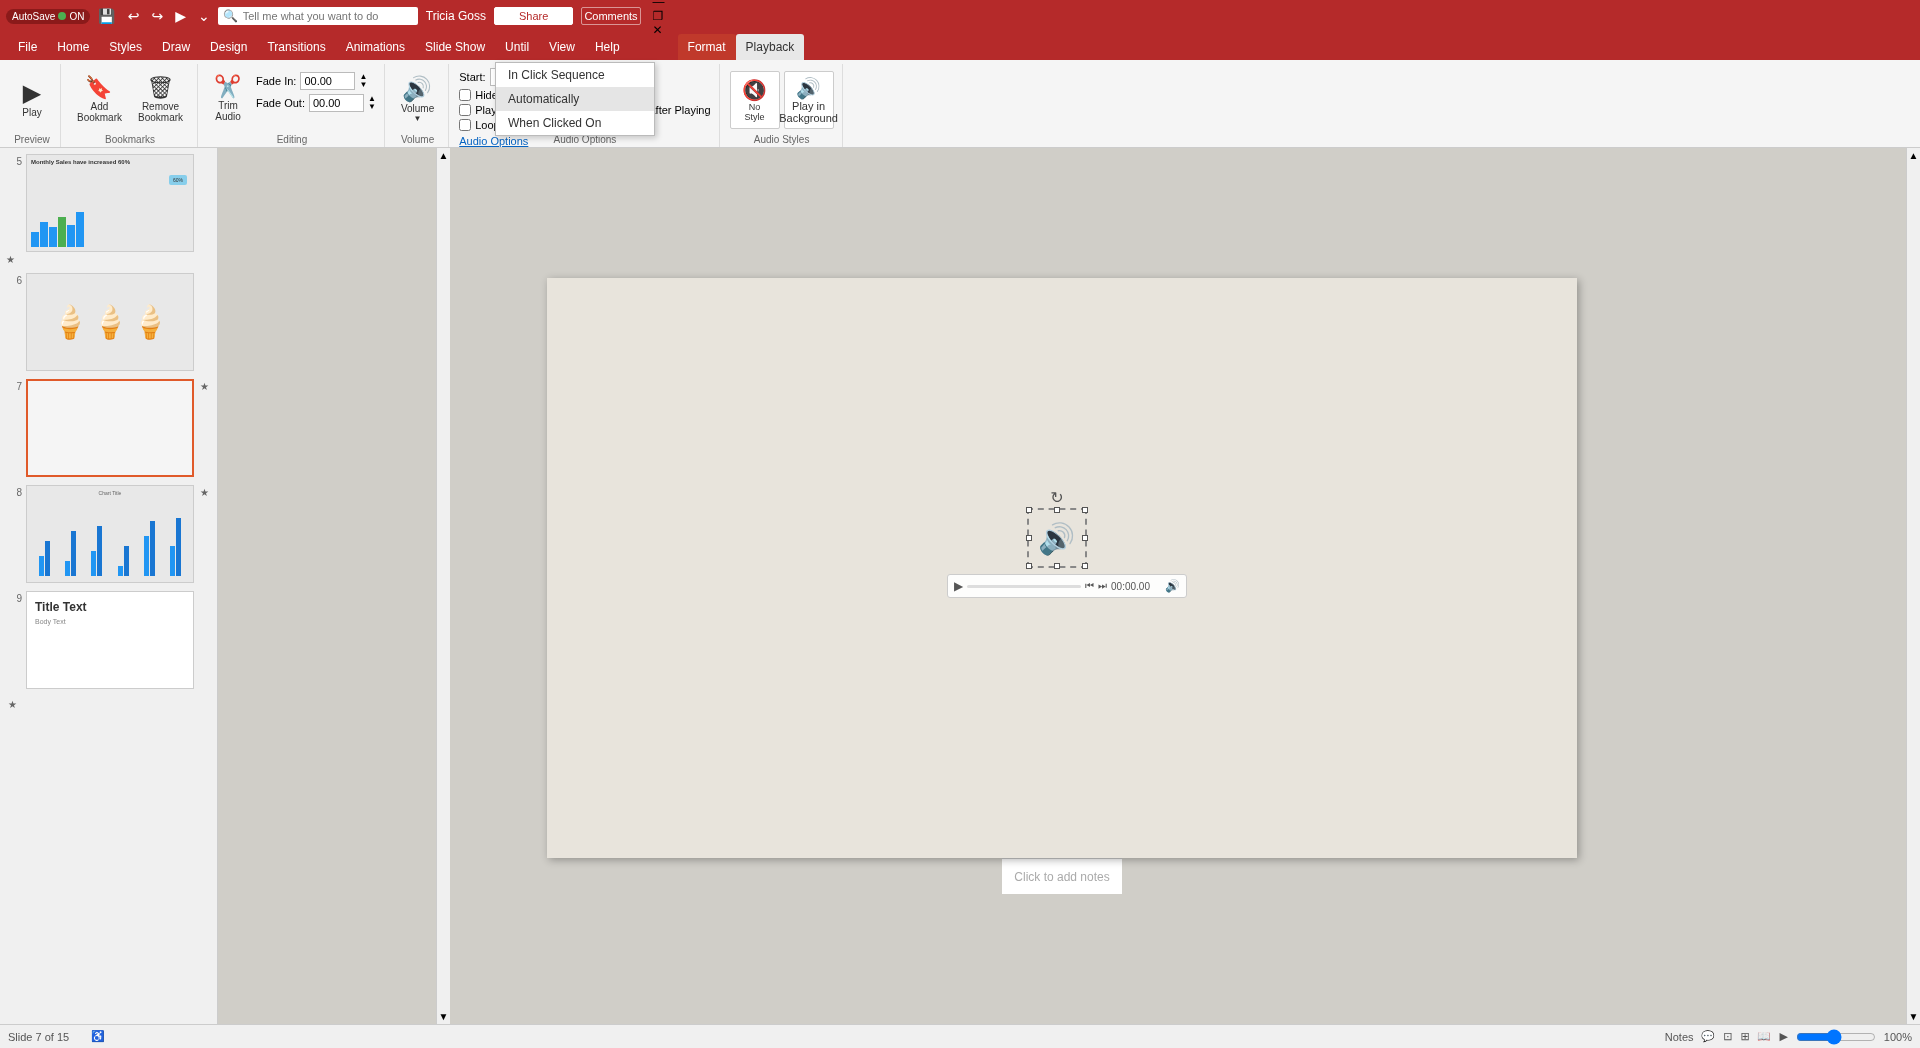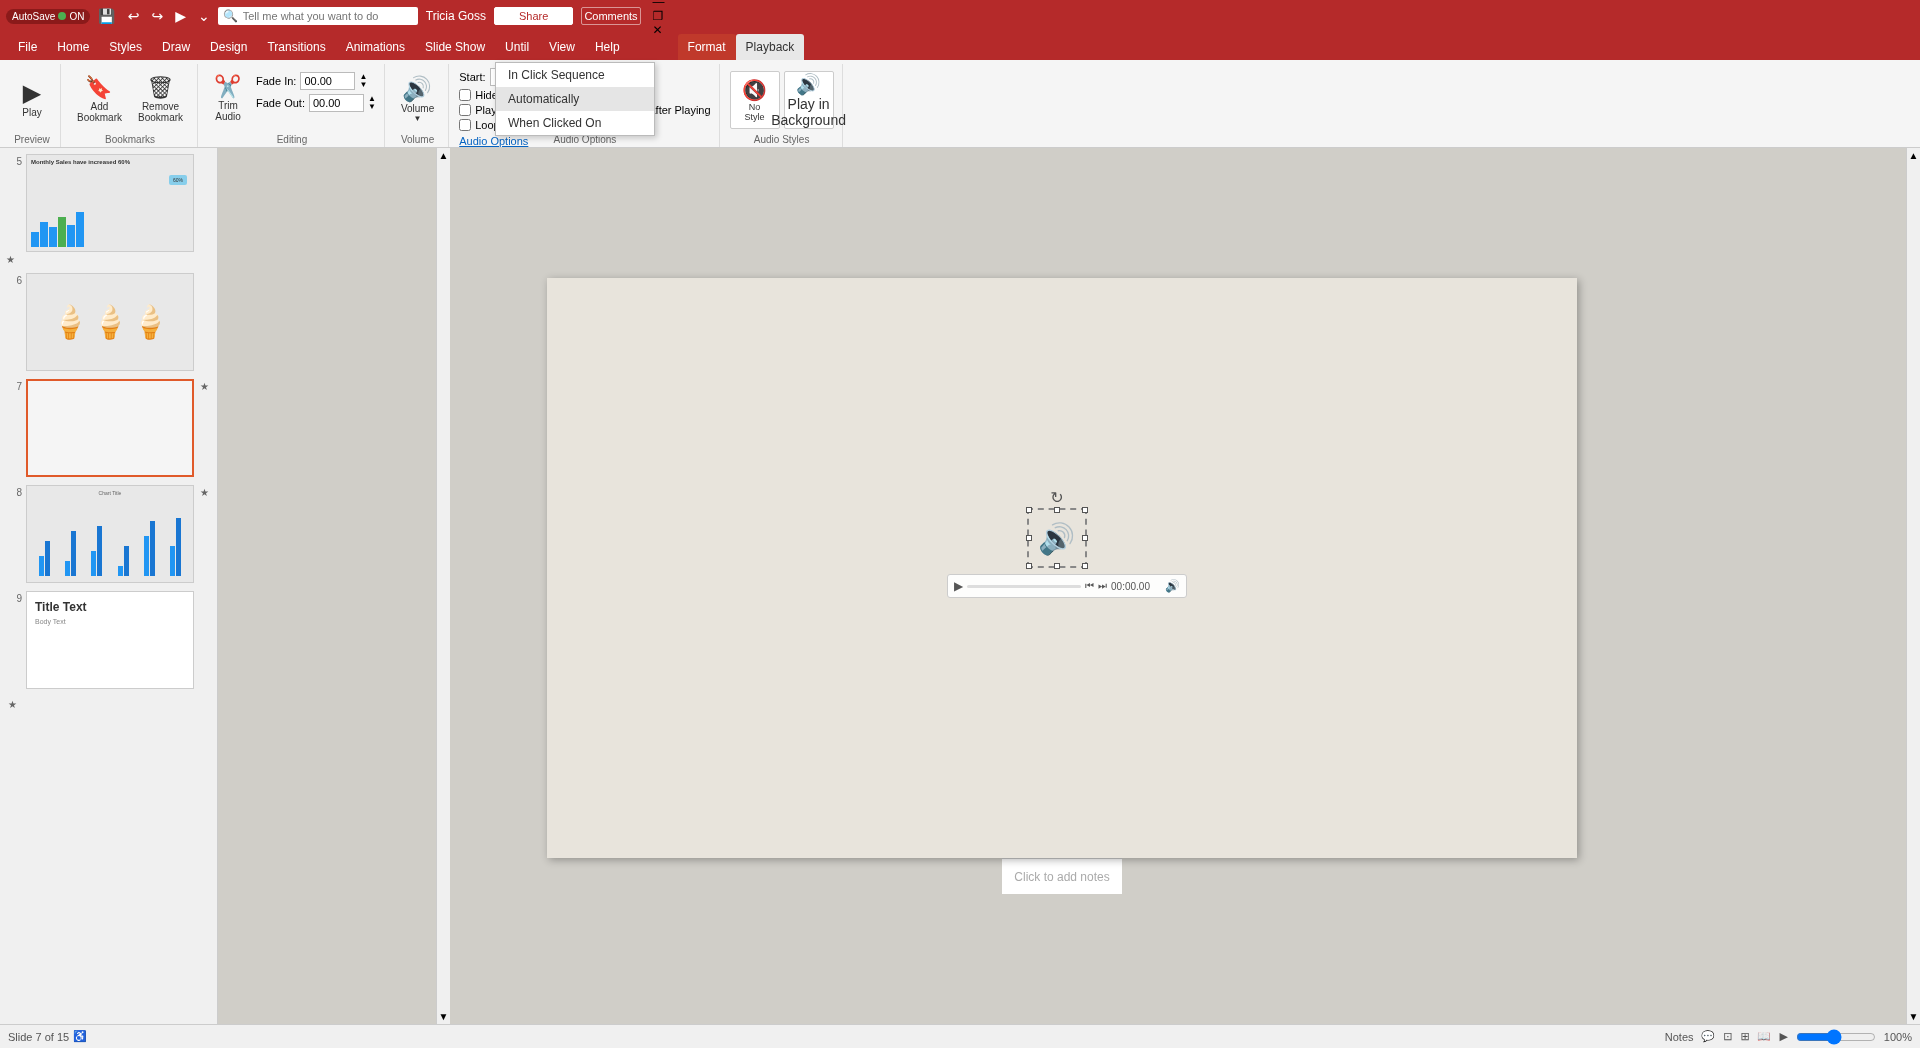--- a/index.html
+++ b/index.html
@@ -492,21 +492,21 @@
   </div>
 
   <div class="ribbon-group">
     <div class="ribbon-group-content">
       <div class="audio-style-btn">
         <span class="icon">🔇</span>
         <span style="font-size:9px;text-align:center;">No<br>Style</span>
       </div>
       <div class="audio-style-btn">
         <span class="icon">🔊</span>
-        <span style="font-size:14px;text-align:center;">Play in<br>Background</span>
+        <span style="font-size:11px;text-align:center;">Play in<br>Background</span>
       </div>
     </div>
     <div class="ribbon-group-label">Audio Styles</div>
   </div>
 
 </div>
 
 <div id="start-dropdown-menu">
   <div class="dropdown-item">In Click Sequence</div>
   <div class="dropdown-item active">Automatically</div>
@@ -648,21 +648,21 @@
     </div>
   </div>
 
   <div id="right-scrollbar">
     <span style="font-size:10px;cursor:pointer;padding:2px;">▲</span>
     <span style="font-size:10px;cursor:pointer;padding:2px;margin-top:auto;">▼</span>
   </div>
 </div>
 
 <div id="statusbar">
-  <div style="display:flex;align-items:flex-end;gap:4px;">
+  <div style="display:flex;align-items:flex-end;gap:22px;">
     <span>Slide 7 of 15</span>
     <span>♿</span>
   </div>
   <div class="statusbar-right">
     <span>Notes</span>
     <span style="cursor:pointer;">💬</span>
     <span style="cursor:pointer;">⊡</span>
     <span style="cursor:pointer;">⊞</span>
     <span style="cursor:pointer;">📖</span>
     <span style="cursor:pointer;">▶</span>

